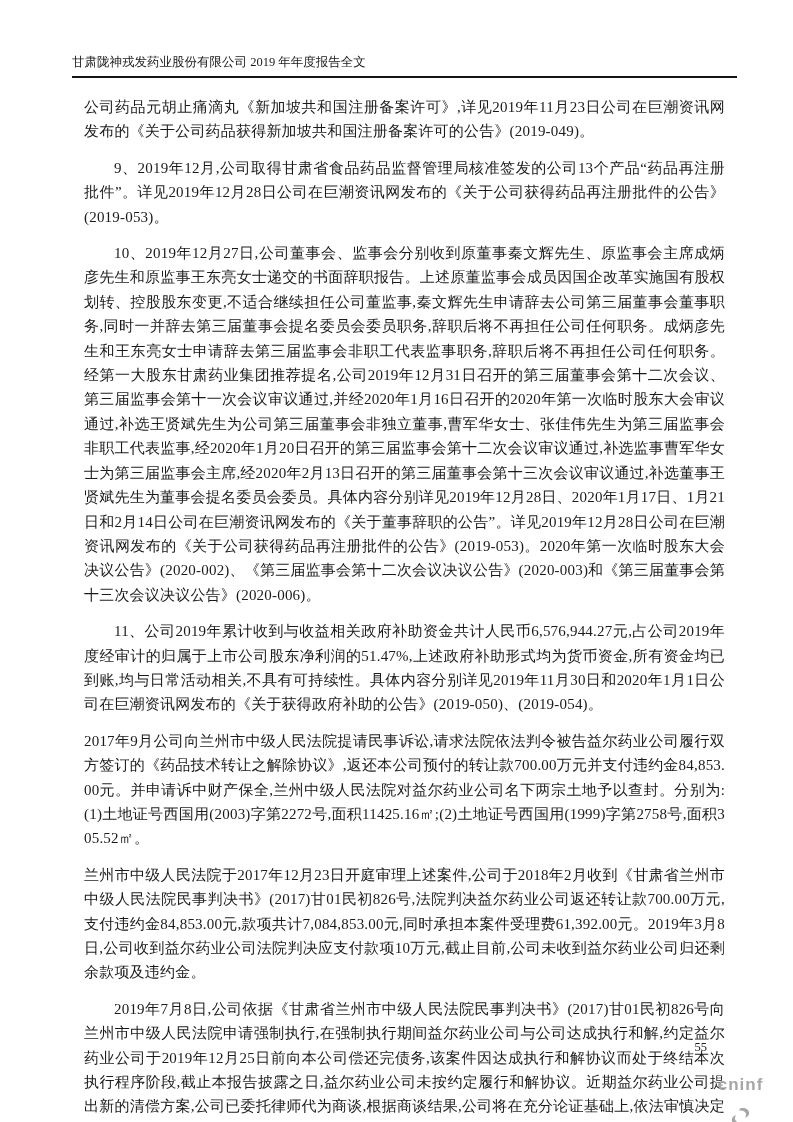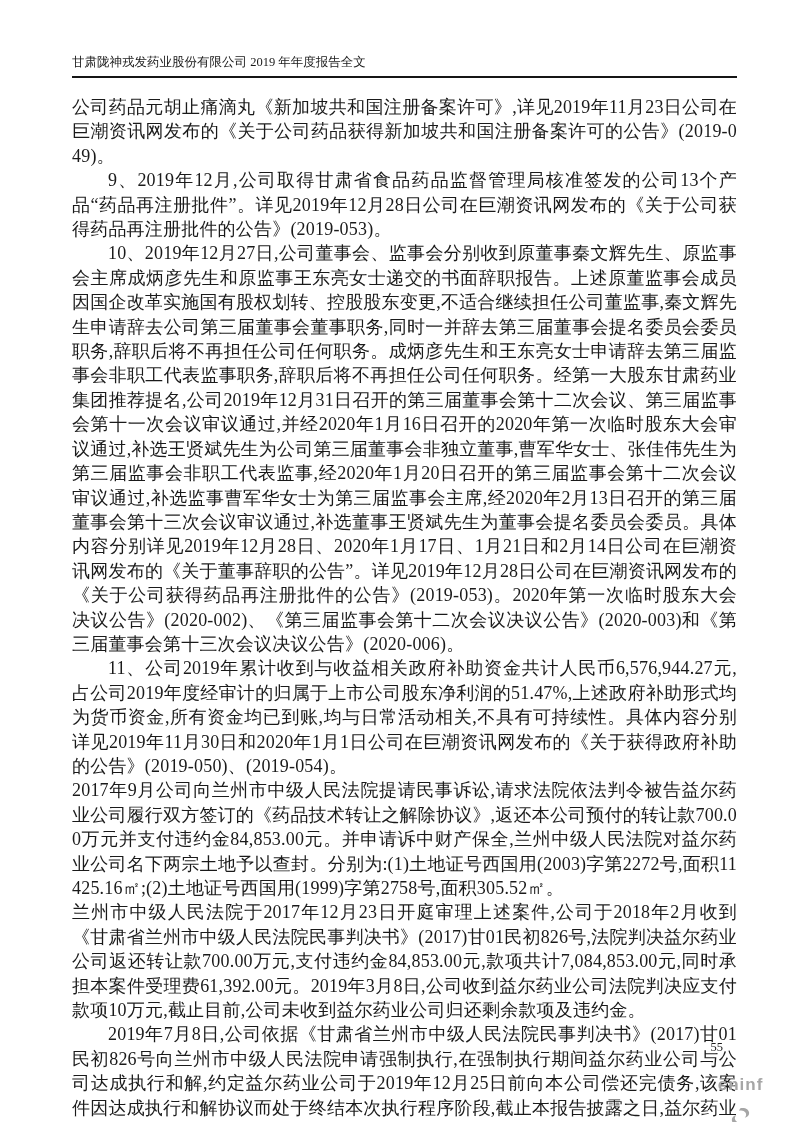--- a/index.html
+++ b/index.html
@@ -27,34 +27,34 @@
     text-align: left;
     font-size: 12.5px;
     line-height: 20px;
     padding-bottom: 4px;
     border-bottom: 2px solid #151515;
   }
   .doc-body {
     margin-top: 17px;
   }
   .para {
-    margin: 0;
-    font-size: 18px;
+    margin: 12px;
+    font-size: 15px;
     line-height: 24.4px;
     text-align: justify;
     letter-spacing: 0.2px;
     word-break: break-all;
   }
   .para.indent {
     text-indent: 2em;
   }
   .page-number {
     position: absolute;
     top: 1040px;
-    right: 70px;
+    right: 86px;
     font-size: 12.5px;
     color: #1a1a1a;
   }
   .logo {
     position: absolute;
     top: 1076px;
     right: 4px;
     color: #a6a6a6;
     text-align: right;
     font-family: "Liberation Sans", sans-serif;

